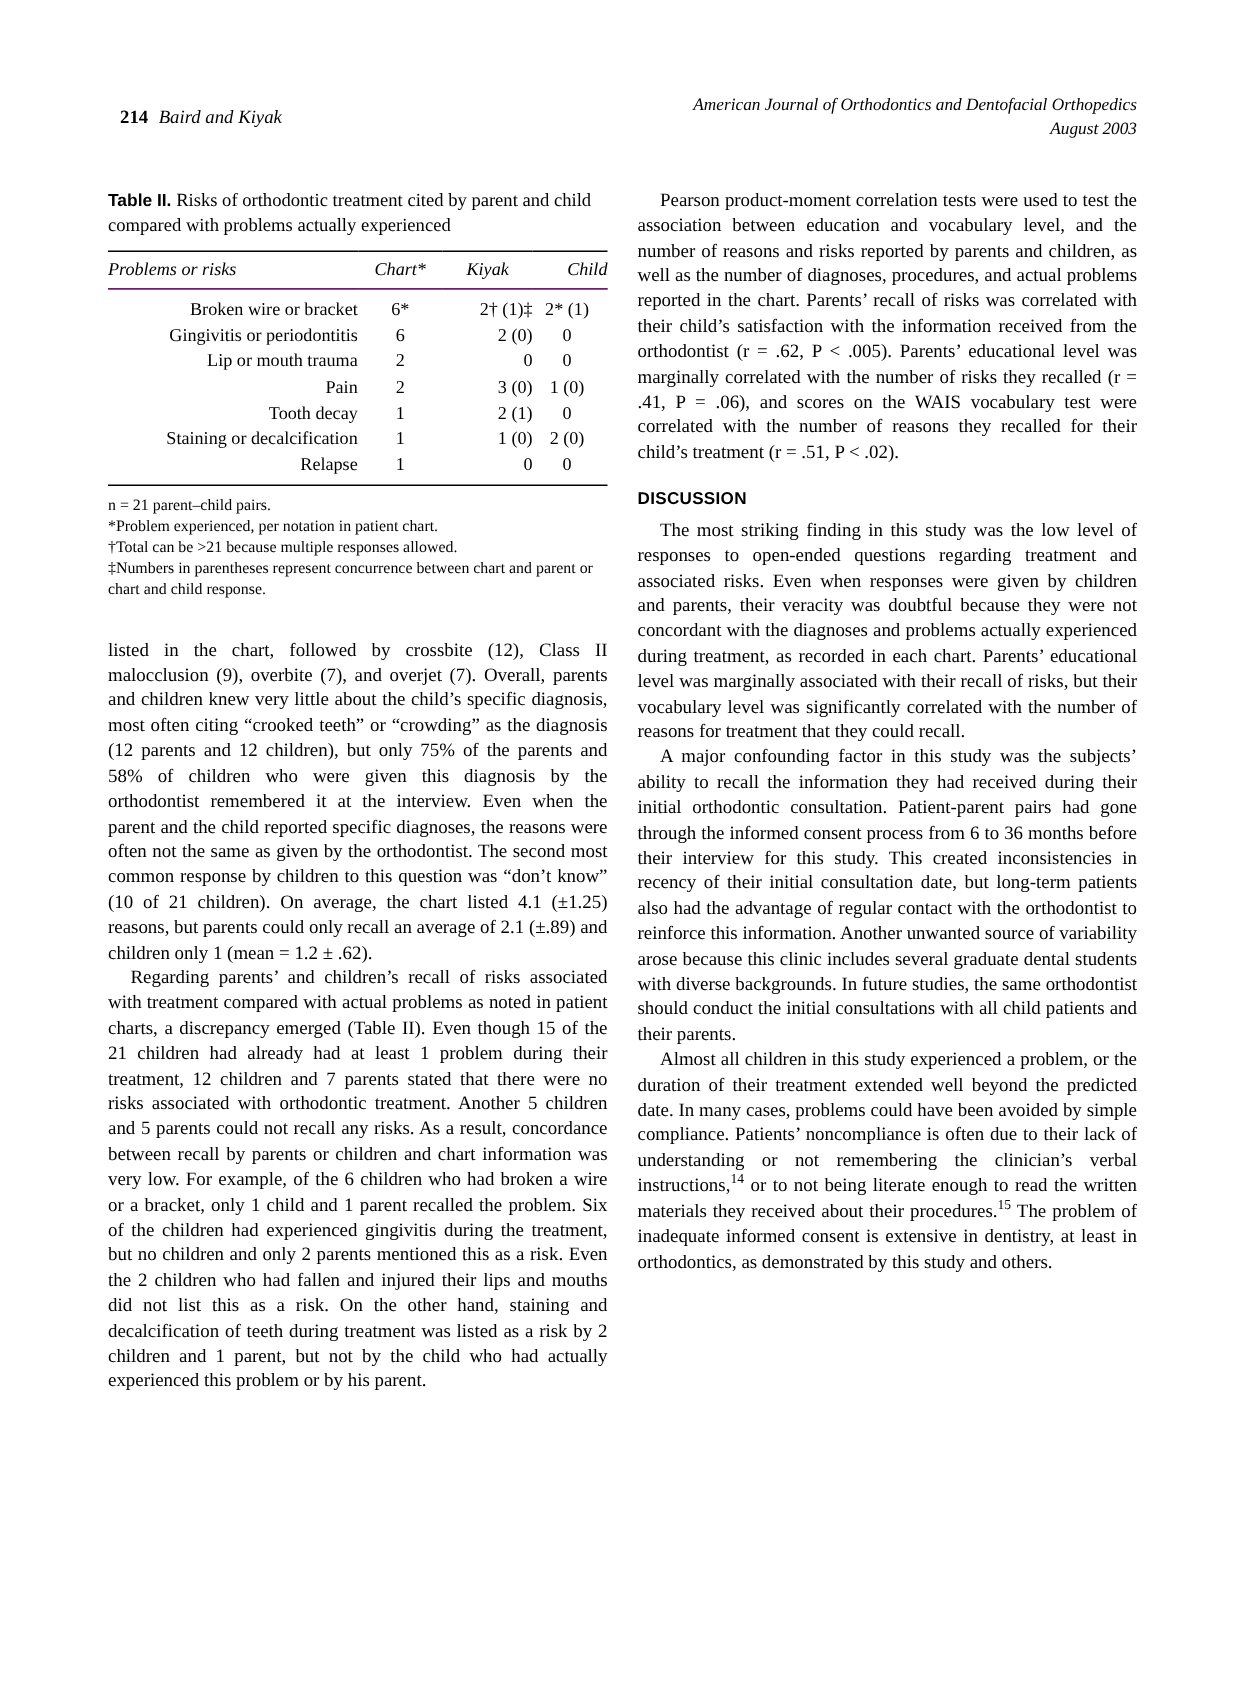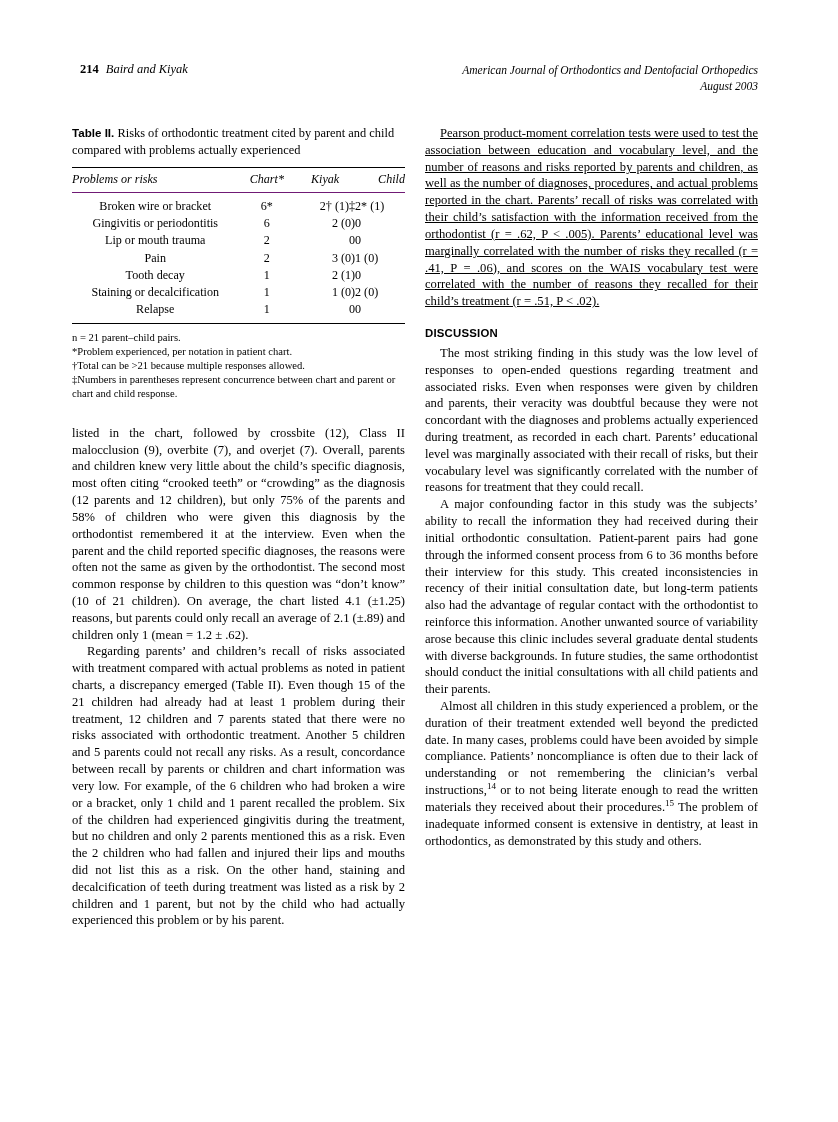--- a/index.html
+++ b/index.html
@@ -18,21 +18,21 @@
   }
 
   
   .runhead {
     position: absolute;
     left: 80px;
     top: 62px;
     width: 678px;
     display: flex;
     justify-content: space-between;
-    align-items: flex-start;
+    align-items: center;
   }
   .runhead-left {
     font-size: 12.5px;
     font-style: italic;
     white-space: nowrap;
   }
   .runhead-left .folio {
     font-weight: bold;
     font-style: normal;
     margin-right: 7px;
@@ -81,24 +81,24 @@
   table.data thead th.c0 { text-align: left; width: 50%; }
   table.data thead th.c1 { text-align: center; width: 17%; }
   table.data thead th.c2 { text-align: center; width: 18%; }
   table.data thead th.c3 { text-align: right;  width: 15%; }
   table.data tbody td {
     padding: 1.1px 0;
     line-height: 1.24;
   }
   table.data tbody tr:first-child td { padding-top: 6px; }
   table.data tbody tr:last-child  td { padding-bottom: 6px; }
-  table.data tbody td.c0 { text-align: center; }
+  table.data tbody td.c0 { text-align: right; }
   table.data tbody td.c1 { text-align: center; }
   table.data tbody td.c2 { text-align: right; }
-  table.data tbody td.c3 { text-align: left; padding-right: 4px; }
+  table.data tbody td.c3 { text-align: center; padding-right: 4px; }
   .tbl-rule-bottom {
     border-top: 1.6px solid #000;
     margin-top: 0;
     height: 0;
   }
   .footnotes {
     font-size: 10.6px;
     line-height: 1.32;
     margin-top: 7px;
   }
@@ -116,21 +116,21 @@
   }
   p.body + p.body { text-indent: 15px; }
   p.body.first { text-indent: 0; }
   .sec-head {
     font-family: "Liberation Sans", sans-serif;
     font-weight: bold;
     font-size: 11.4px;
     letter-spacing: 0.2px;
     margin: 17px 0 6px 0;
   }
-  .col-right p.body.lead { text-indent: 15px; text-decoration: underline; }
+  .col-right p.body.lead { text-indent: 15px; }
   sup { font-size: 0.72em; vertical-align: super; line-height: 0; }
 </style>
 </head>
 <body>
 
 <div class="page">
 
   <div class="runhead">
     <div class="runhead-left">
       <span class="folio">214</span><span>Baird and Kiyak</span>

